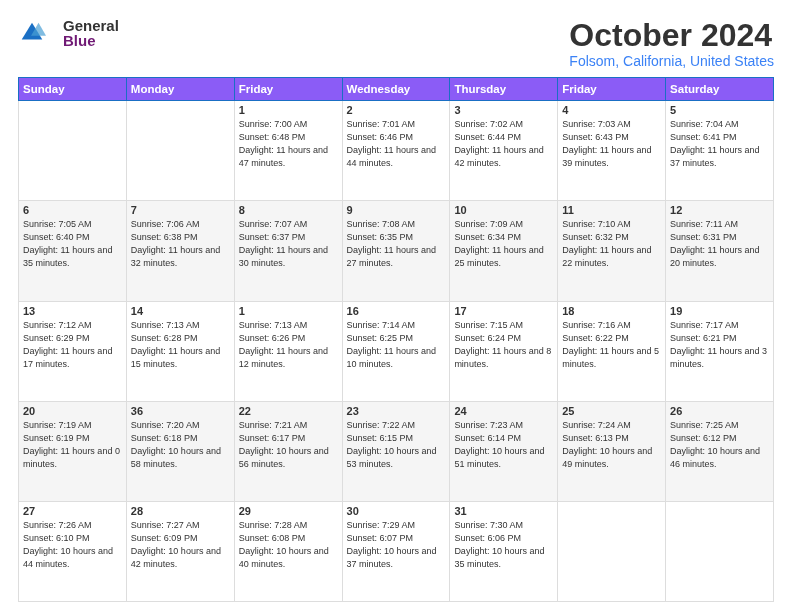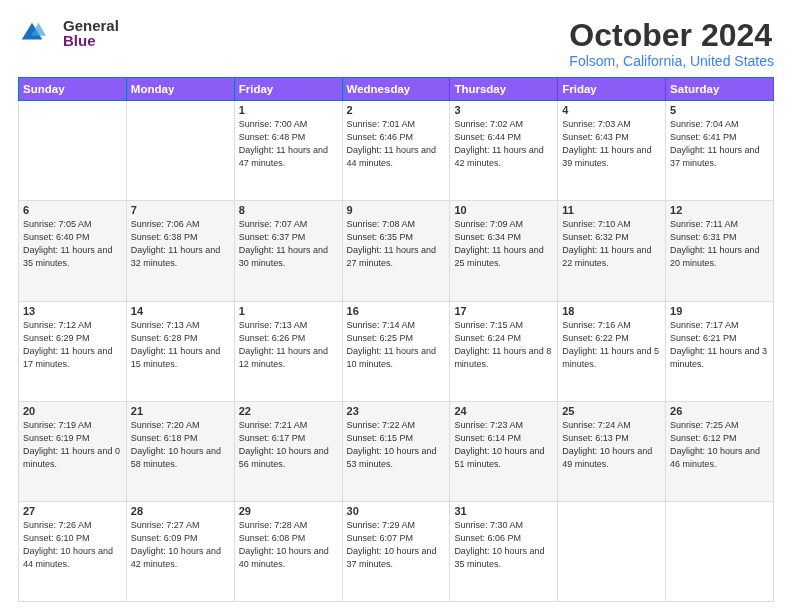--- a/index.html
+++ b/index.html
@@ -259,21 +259,21 @@
           </td>
         </tr>
         <tr>
           <td>
             <span class="day-num">20</span>
             <div class="day-info">Sunrise: 7:19 AM
 Sunset: 6:19 PM
 Daylight: 11 hours and 0 minutes.</div>
           </td>
           <td>
-            <span class="day-num">21</span>
+            <span class="day-num">36</span>
             <div class="day-info">Sunrise: 7:20 AM
 Sunset: 6:18 PM
 Daylight: 10 hours and 58 minutes.</div>
           </td>
           <td>
             <span class="day-num">22</span>
             <div class="day-info">Sunrise: 7:21 AM
 Sunset: 6:17 PM
 Daylight: 10 hours and 56 minutes.</div>
           </td>

